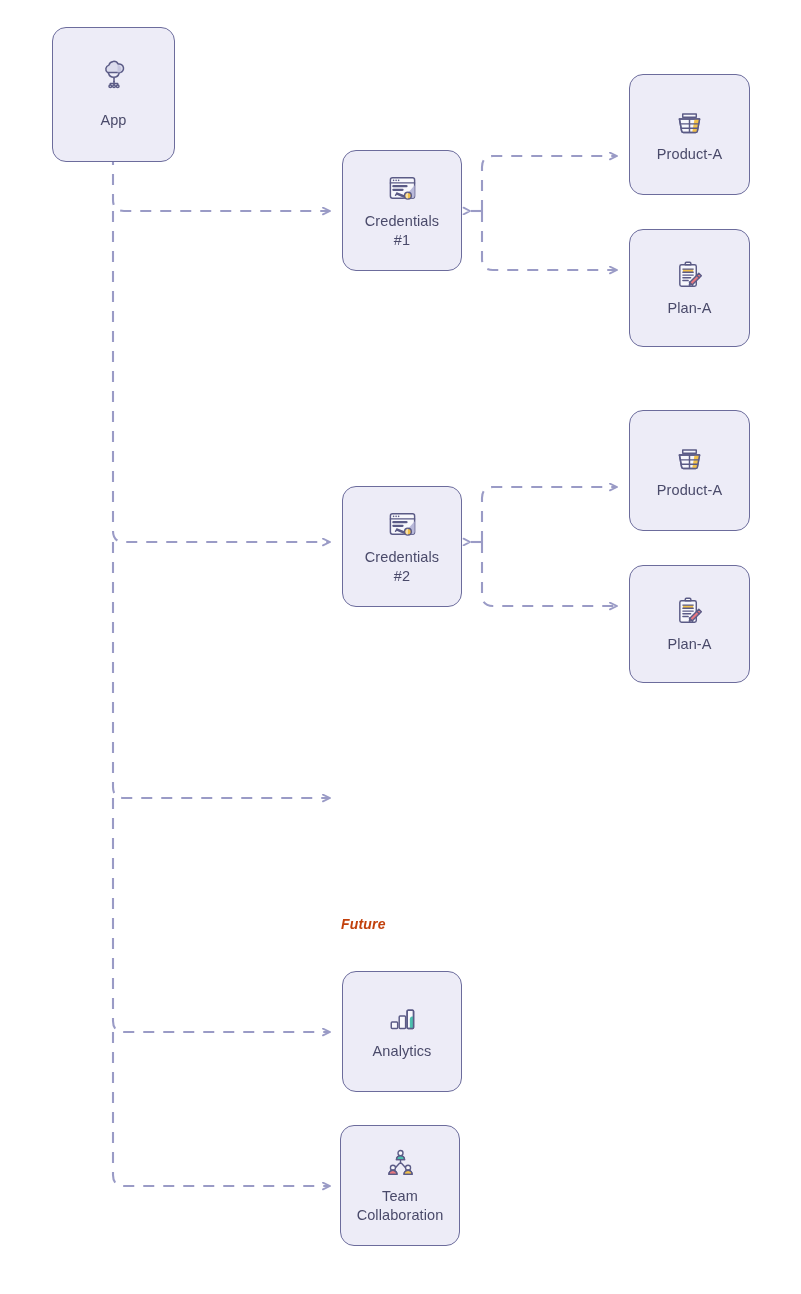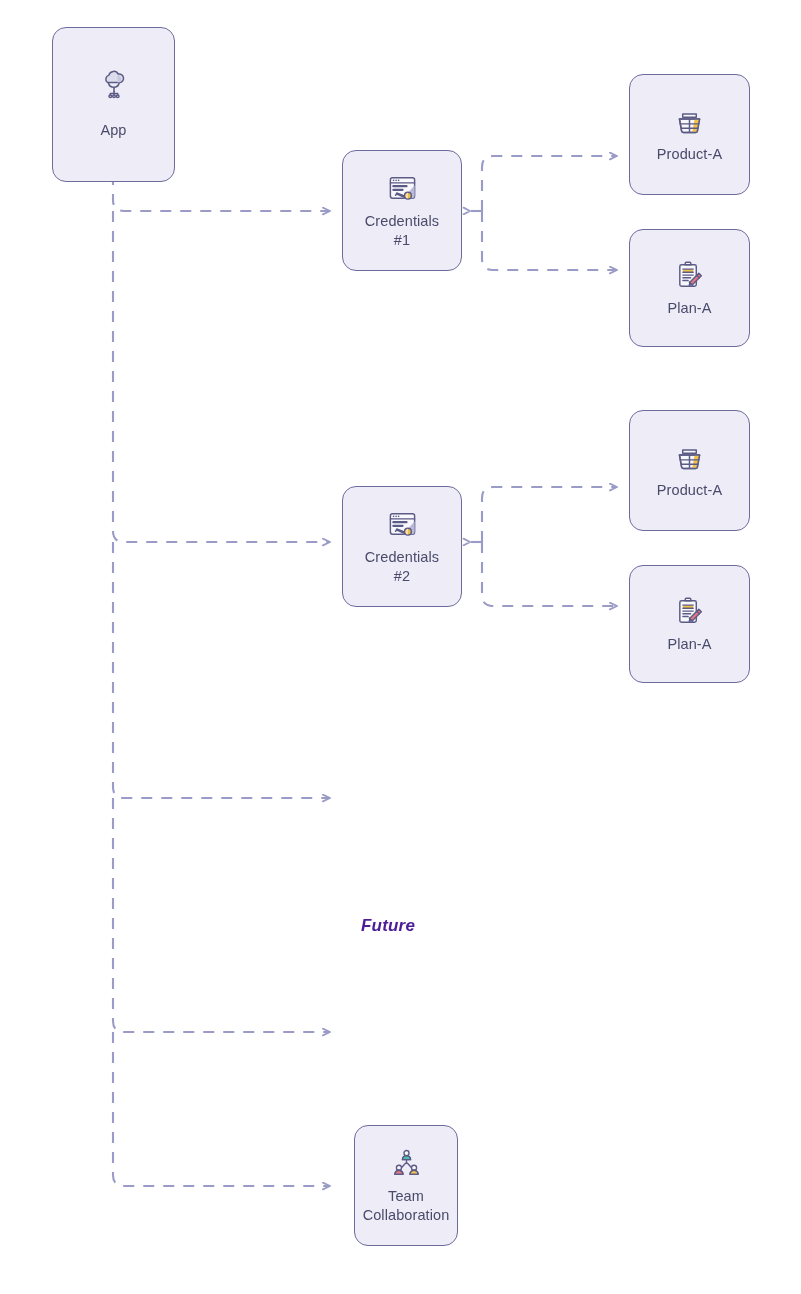--- a/index.html
+++ b/index.html
@@ -31,26 +31,25 @@
   .node .lbl{
     color:#4a4a6a;
     font-size:14.5px;
     line-height:1.28;
     text-align:center;
     letter-spacing:.1px;
     white-space:pre-line;
   }
   .section-label{
     position:absolute;
-    color:#4c1d95;
-    font-size:17px;
+    color:#c2410c;
+    font-size:14px;
     font-weight:bold;
     font-style:italic;
     letter-spacing:.2px;
-    margin-left:20px;
   }
 </style>
 </head>
 <body>
 
 <div id="canvas">
 
   <svg class="edges" viewBox="0 0 801 1294" xmlns="http://www.w3.org/2000/svg">
     <defs>
       <marker id="ah" markerWidth="11" markerHeight="11" refX="8.4" refY="4.2" orient="auto" markerUnits="userSpaceOnUse">
@@ -72,21 +71,21 @@
       <path d="M482,211 L470,211" marker-end="url(#ahl)"></path>
       <path d="M482,211 L482,167 Q482,156 493,156 L617,156" marker-end="url(#ah)"></path>
       <path d="M482,211 L482,259 Q482,270 493,270 L617,270" marker-end="url(#ah)"></path>
 
       <path d="M482,542 L470,542" marker-end="url(#ahl)"></path>
       <path d="M482,542 L482,498 Q482,487 493,487 L617,487" marker-end="url(#ah)"></path>
       <path d="M482,542 L482,595 Q482,606 493,606 L617,606" marker-end="url(#ah)"></path>
     </g>
   </svg>
 
-  <div class="node" style="left:52px;top:27px;width:123px;height:155px;gap:18px;">
+  <div class="node" style="left:52px;top:27px;width:123px;height:135px;gap:18px;">
     <span class="ico">
       <svg width="32" height="32" viewBox="0 0 32 32" fill="none" stroke="#5b5b86" stroke-width="1.5" stroke-linecap="round" stroke-linejoin="round">
         <path d="M9.5,12.5 a4.2,4.2 0 0 1 1.4,-7.4 a5,5 0 0 1 9.3,-1 a4.3,4.3 0 0 1 2,8.4 z" fill="#dcdced"></path>
         <path d="M19.5,4.6 a5,5 0 0 1 2.7,7.9 l-2.7,0 z" fill="#c7c7e0" stroke="none"></path>
         <path d="M10.5,13.2 a5.5,5.5 0 0 0 10.6,0"></path>
         <path d="M16,18.2 v3.4"></path>
         <path d="M12.3,25 v-1.6 h7.4 v1.6"></path>
         <path d="M16,21.6 v3.4"></path>
         <circle cx="12.3" cy="26.3" r="1.3" fill="#edecf7"></circle>
         <circle cx="16" cy="26.3" r="1.3" fill="#edecf7"></circle>
@@ -196,22 +195,34 @@
         <path d="M15.8,22.6 l3.4,3.4"></path>
         <path d="M23.4,15.8 l2.6,2.6"></path>
       </svg>
     </span>
     <span class="lbl">Plan-A</span>
   </div>
 
 
   <div class="section-label" style="left:341px;top:916px;">Future</div>
 
-
-  <div class="node" style="left:354px;top:1125px;width:104px;height:121px;">
+  <div class="node" style="left:342px;top:971px;width:120px;height:121px;">
+    <span class="ico">
+      <svg width="31" height="31" viewBox="0 0 32 32" fill="none" stroke="#5b5b86" stroke-width="1.5" stroke-linecap="round" stroke-linejoin="round">
+        <rect x="4.4" y="18.6" width="6.6" height="6.6" rx="1" fill="#f7f7fc"></rect>
+        <rect x="12.6" y="12.4" width="6.6" height="12.8" rx="1" fill="#f7f7fc"></rect>
+        <rect x="20.8" y="6.4" width="6.6" height="18.8" rx="1" fill="#f7f7fc"></rect>
+        <path d="M23.6,25.2 v-9.4 a2.8,2.8 0 0 1 2.8,-2.8 h1 v11.2 a1,1 0 0 1 -1,1 z" fill="#4cbfae" stroke="none"></path>
+        <rect x="20.8" y="6.4" width="6.6" height="18.8" rx="1"></rect>
+      </svg>
+    </span>
+    <span class="lbl">Analytics</span>
+  </div>
+
+  <div class="node" style="left:340px;top:1125px;width:120px;height:121px;">
     <span class="ico">
       <svg width="31" height="31" viewBox="0 0 32 32" fill="none" stroke="#5b5b86" stroke-width="1.4" stroke-linecap="round" stroke-linejoin="round">
         <circle cx="16" cy="5.2" r="2.6" fill="#f7f7fc"></circle>
         <path d="M11.8,12 a4.2,4.2 0 0 1 8.4,0 z" fill="#4cbfae"></path>
         <path d="M11.8,12 a4.2,4.2 0 0 1 8.4,0 z"></path>
         <path d="M16,12.6 v3.2 M11,20.2 l4,-4.4 M21,20.2 l-4,-4.4"></path>
         <circle cx="8.2" cy="20.4" r="2.6" fill="#f7f7fc"></circle>
         <path d="M4,27.2 a4.2,4.2 0 0 1 8.4,0 z" fill="#e8787f"></path>
         <path d="M4,27.2 a4.2,4.2 0 0 1 8.4,0 z"></path>
         <circle cx="23.8" cy="20.4" r="2.6" fill="#f7f7fc"></circle>

